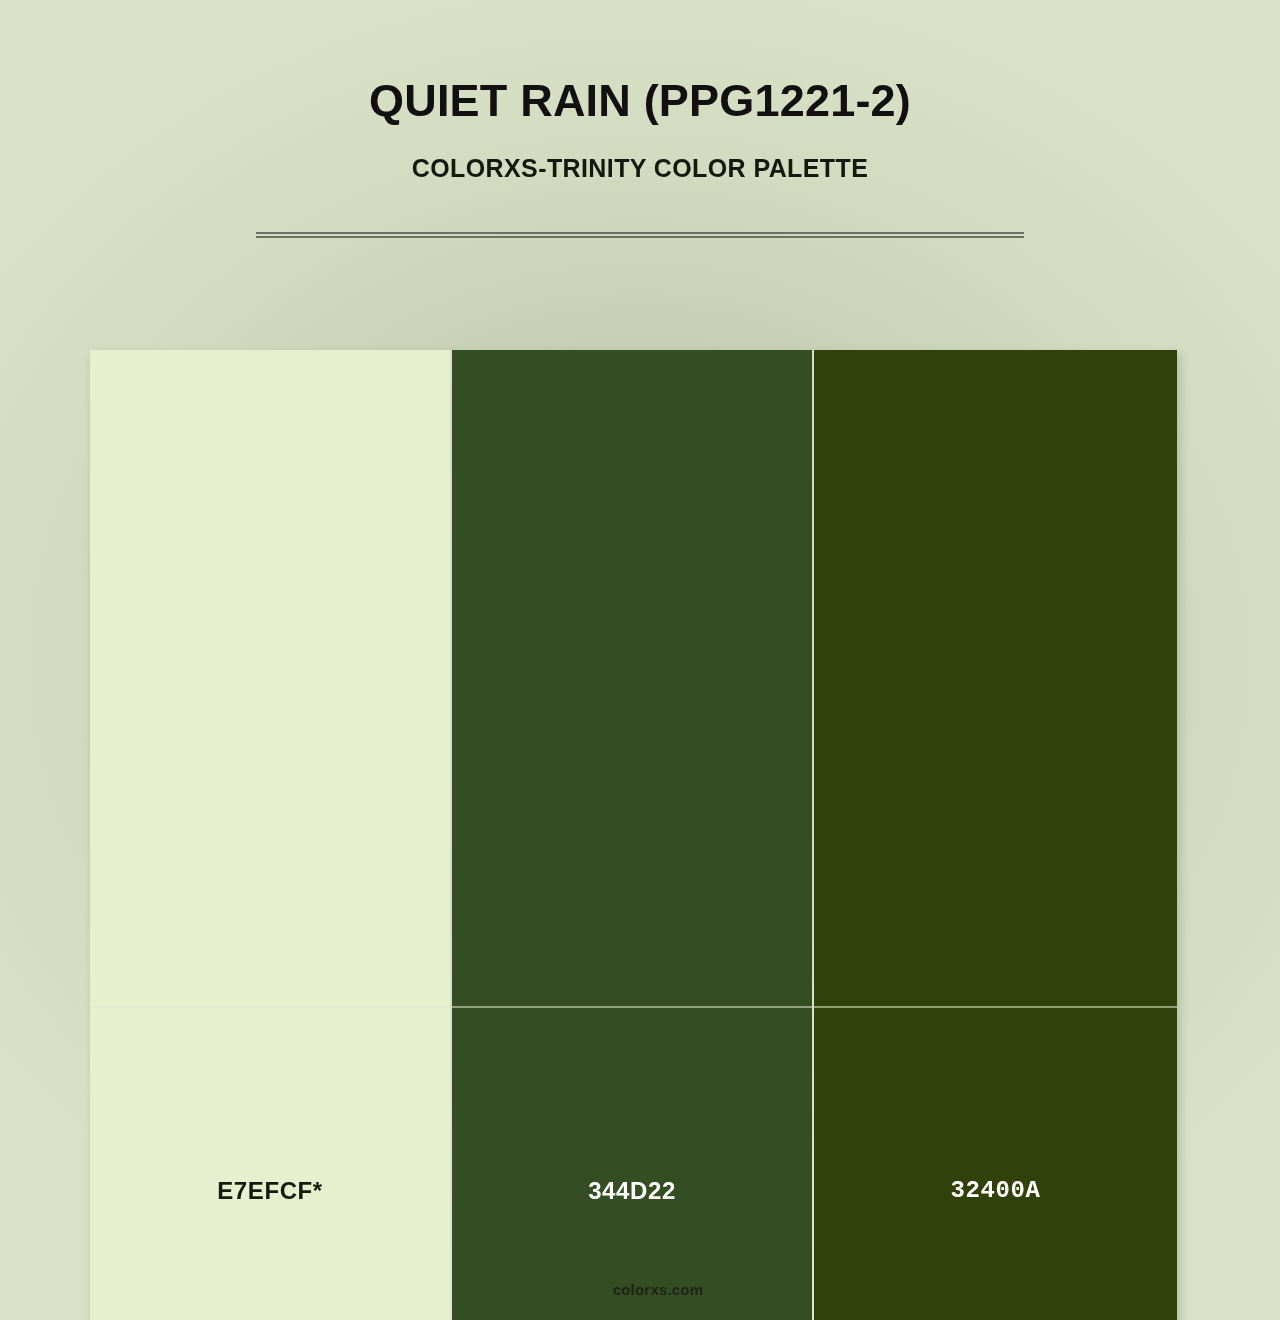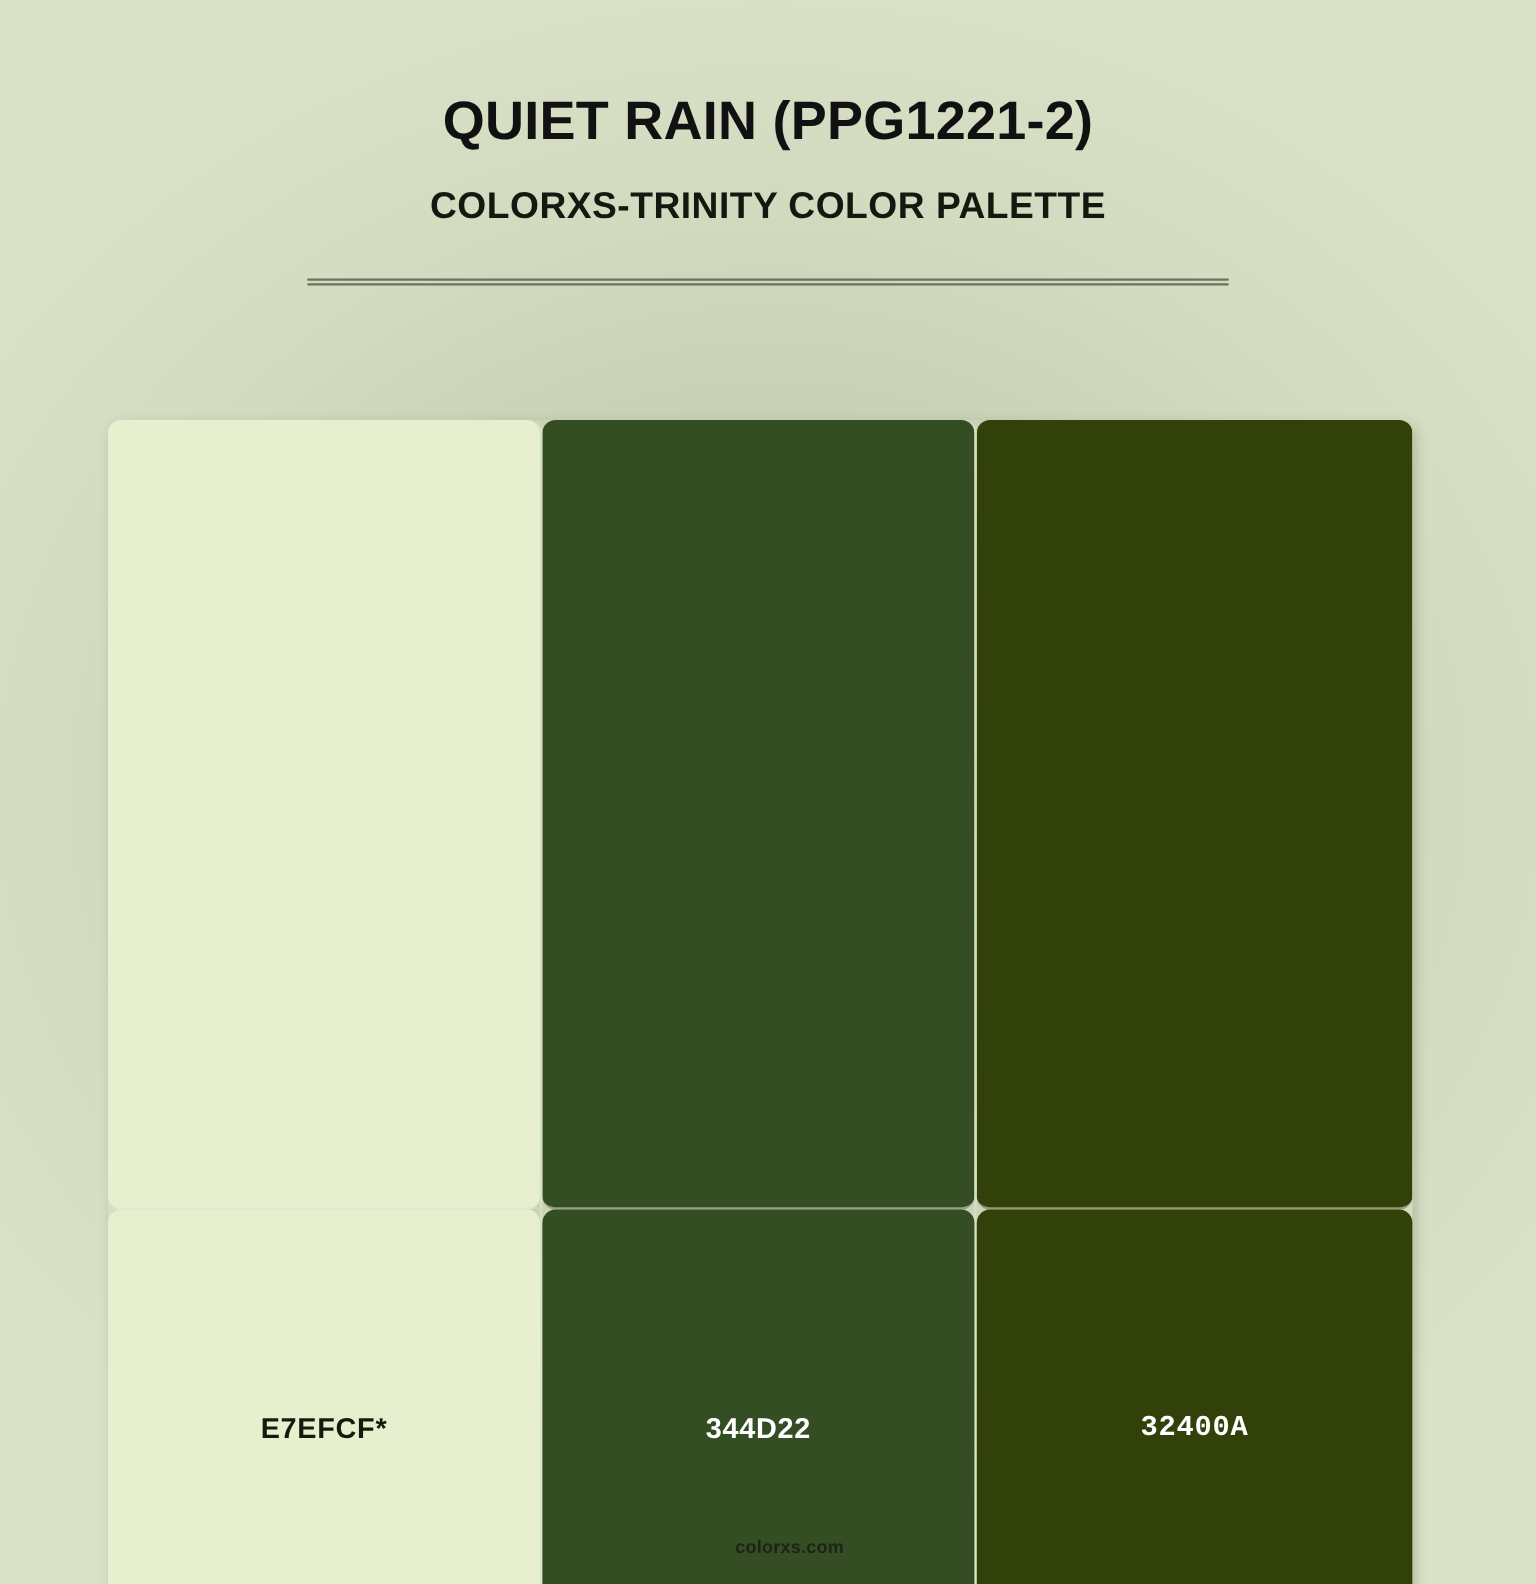--- a/index.html
+++ b/index.html
@@ -1,16 +1,16 @@
 <!DOCTYPE html>
 <html><head>
 <meta charset="utf-8">
 <title>Quiet Rain Color Palette</title>
 <style>
-  * { margin: 0; padding: 0; box-sizing: border-box; border-radius: 11px; }
+  * { margin: 0; padding: 0; box-sizing: border-box; }
 
   html, body {
     width: 1280px;
     height: 1320px;
   }
 
   body {
     font-family: "Liberation Sans", sans-serif;
     background-color: #d6dec2;
     background-image: radial-gradient(ellipse 62% 52% at 50% 50%,
@@ -41,21 +41,21 @@
     font-size: 45px;
     font-weight: bold;
     letter-spacing: 0.2px;
     color: #111111;
     line-height: 1.12;
     white-space: nowrap;
   }
 
   .palette-subtitle {
     margin-top: 29px;
-    font-size: 31px;
+    font-size: 25px;
     font-weight: bold;
     letter-spacing: 0.4px;
     color: #14180e;
     line-height: 1.1;
     white-space: nowrap;
   }
 
   .title-rule {
     position: absolute;
     top: 232px;

